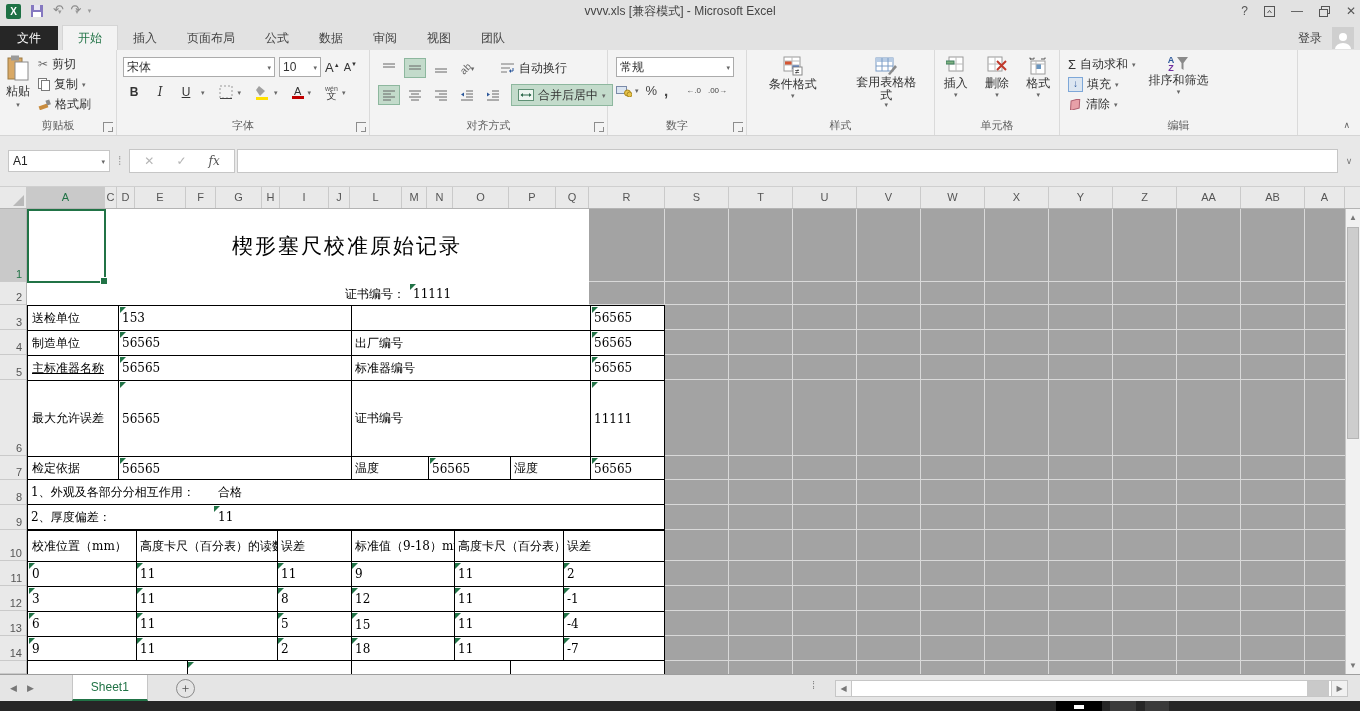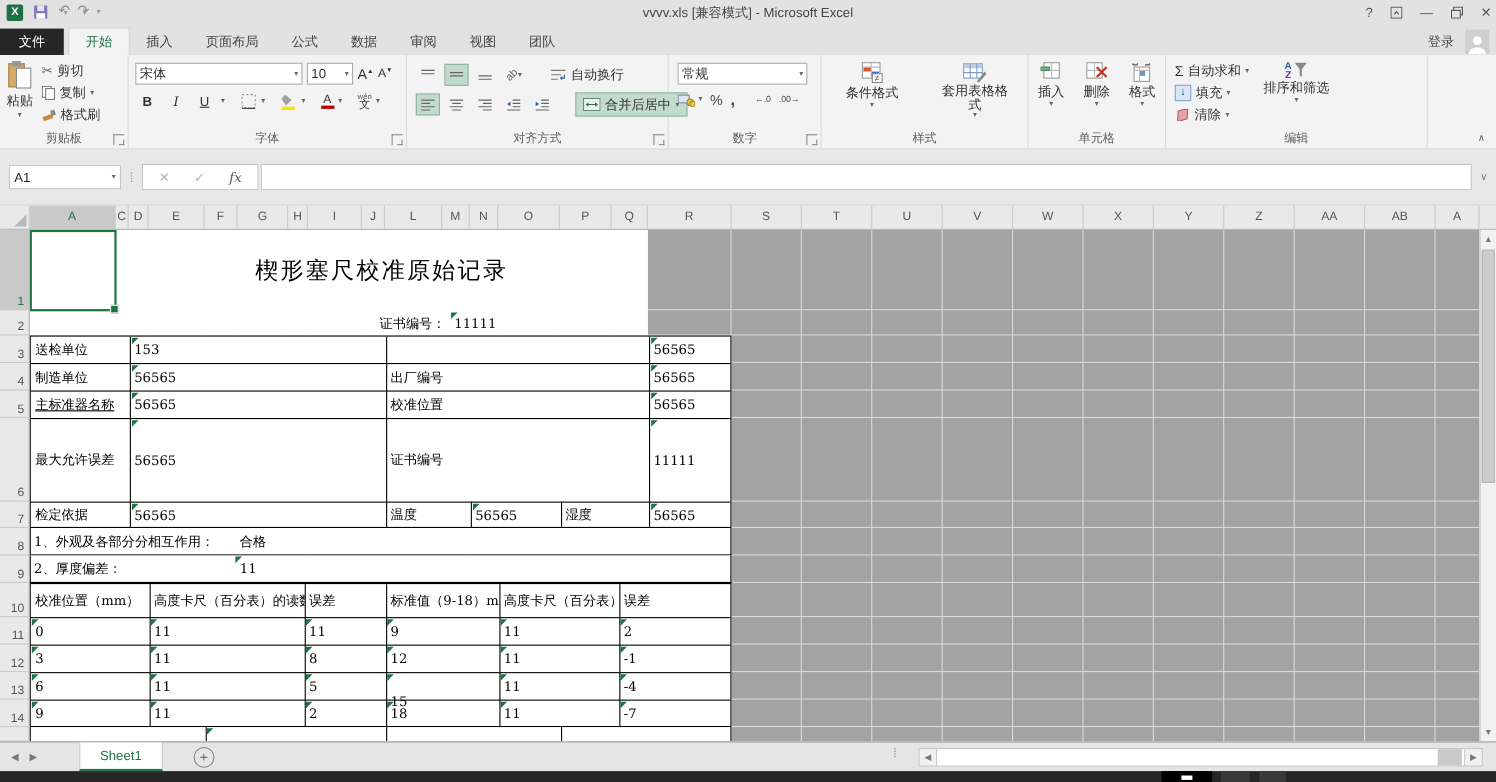--- a/index.html
+++ b/index.html
@@ -314,21 +314,21 @@
                   <path d="M6 2h7M6 5h7M6 8h7M1 11h12" stroke="#666"></path>
                   <path d="M4 3.5 L1 5.5 L4 7.5z" fill="#2b579a"></path>
                 </svg>
               </span>
             <span class="tgl">
                 <svg width="14" height="12">
                   <path d="M6 2h7M6 5h7M6 8h7M1 11h12" stroke="#666"></path>
                   <path d="M1 3.5 L4 5.5 L1 7.5z" fill="#2b579a"></path>
                 </svg>
               </span>
-            <div class="wbtn on" style="margin-left:15px">
+            <div class="wbtn on" style="margin-left:3px">
               <span>
                 <svg width="16" height="12">
                     <rect x="0.5" y="0.5" width="15" height="11" fill="#eef5f0" stroke="#5e8f74"></rect>
                     <path d="M3 6h10" stroke="#2f6b4c"></path>
                     <path d="M5 4 L2.5 6 L5 8z M11 4 L13.5 6 L11 8z" fill="#2f6b4c"></path>
                   </svg>
               </span>
               <span>合并后居中</span>
                 <span class="dd">▾</span>
             </div>
@@ -617,21 +617,21 @@
             <div class="tri" style="left: 564px; top: 1px;"></div>
             <div class="abs" style="left: 1px; top: 25px; width: 88px; height: 24px; display: flex; align-items: center; padding-left: 3px; overflow: hidden; white-space: nowrap;">制造单位</div>
             <div class="abs" style="left: 91px; top: 25px; width: 232px; height: 24px; display: flex; align-items: center; padding-left: 3px; overflow: hidden; white-space: nowrap;">56565</div>
             <div class="tri" style="left: 92px; top: 26px;"></div>
             <div class="abs" style="left: 324px; top: 25px; width: 238px; height: 24px; display: flex; align-items: center; padding-left: 3px; overflow: hidden; white-space: nowrap;">出厂编号</div>
             <div class="abs" style="left: 563px; top: 25px; width: 74px; height: 24px; display: flex; align-items: center; padding-left: 3px; overflow: hidden; white-space: nowrap;">56565</div>
             <div class="tri" style="left: 564px; top: 26px;"></div>
             <div class="abs" style="left: 1px; top: 50px; width: 88px; height: 24px; display: flex; align-items: center; padding-left: 3px; overflow: hidden; white-space: nowrap; text-decoration: underline;">主标准器名称</div>
             <div class="abs" style="left: 91px; top: 50px; width: 232px; height: 24px; display: flex; align-items: center; padding-left: 3px; overflow: hidden; white-space: nowrap;">56565</div>
             <div class="tri" style="left: 92px; top: 51px;"></div>
-            <div class="abs" style="left: 324px; top: 50px; width: 238px; height: 24px; display: flex; align-items: center; padding-left: 3px; overflow: hidden; white-space: nowrap;">校准位置</div>
+            <div class="abs" style="left: 324px; top: 50px; width: 238px; height: 24px; display: flex; align-items: center; padding-left: 3px; overflow: hidden; white-space: nowrap;">标准器编号</div>
             <div class="abs" style="left: 563px; top: 50px; width: 74px; height: 24px; display: flex; align-items: center; padding-left: 3px; overflow: hidden; white-space: nowrap;">56565</div>
             <div class="tri" style="left: 564px; top: 51px;"></div>
             <div class="abs" style="left: 1px; top: 75px; width: 88px; height: 75px; display: flex; align-items: center; padding-left: 3px; overflow: hidden; white-space: nowrap;">最大允许误差</div>
             <div class="abs" style="left: 91px; top: 75px; width: 232px; height: 75px; display: flex; align-items: center; padding-left: 3px; overflow: hidden; white-space: nowrap;">56565</div>
             <div class="tri" style="left: 92px; top: 76px;"></div>
             <div class="abs" style="left: 324px; top: 75px; width: 238px; height: 75px; display: flex; align-items: center; padding-left: 3px; overflow: hidden; white-space: nowrap;">证书编号</div>
             <div class="abs" style="left: 563px; top: 75px; width: 74px; height: 75px; display: flex; align-items: center; padding-left: 3px; overflow: hidden; white-space: nowrap;">11111</div>
             <div class="tri" style="left: 564px; top: 76px;"></div>
             <div class="abs" style="left: 1px; top: 151px; width: 88px; height: 23px; display: flex; align-items: center; padding-left: 3px; overflow: hidden; white-space: nowrap;">检定依据</div>
             <div class="abs" style="left: 91px; top: 151px; width: 232px; height: 23px; display: flex; align-items: center; padding-left: 3px; overflow: hidden; white-space: nowrap;">56565</div>
@@ -691,21 +691,21 @@
             <div class="abs" style="left: 427px; top: 56px; width: 108px; height: 24px; line-height: 24px; padding-left: 3px;">11</div>
             <div class="tri" style="left: 427px; top: 57px;"></div>
             <div class="abs" style="left: 536px; top: 56px; width: 102px; height: 24px; line-height: 24px; padding-left: 3px;">-1</div>
             <div class="tri" style="left: 536px; top: 57px;"></div>
             <div class="abs" style="left: 1px; top: 81px; width: 107px; height: 24px; line-height: 24px; padding-left: 3px;">6</div>
             <div class="tri" style="left: 1px; top: 82px;"></div>
             <div class="abs" style="left: 109px; top: 81px; width: 140px; height: 24px; line-height: 24px; padding-left: 3px;">11</div>
             <div class="tri" style="left: 109px; top: 82px;"></div>
             <div class="abs" style="left: 250px; top: 81px; width: 73px; height: 24px; line-height: 24px; padding-left: 3px;">5</div>
             <div class="tri" style="left: 250px; top: 82px;"></div>
-            <div class="abs" style="left: 324px; top: 95px; width: 102px; height: 24px; line-height: 24px; padding-left: 3px;">15</div>
+            <div class="abs" style="left: 324px; top: 82px; width: 102px; height: 24px; line-height: 24px; padding-left: 3px;">15</div>
             <div class="tri" style="left: 324px; top: 82px;"></div>
             <div class="abs" style="left: 427px; top: 81px; width: 108px; height: 24px; line-height: 24px; padding-left: 3px;">11</div>
             <div class="tri" style="left: 427px; top: 82px;"></div>
             <div class="abs" style="left: 536px; top: 81px; width: 102px; height: 24px; line-height: 24px; padding-left: 3px;">-4</div>
             <div class="tri" style="left: 536px; top: 82px;"></div>
             <div class="abs" style="left: 1px; top: 106px; width: 107px; height: 24px; line-height: 24px; padding-left: 3px;">9</div>
             <div class="tri" style="left: 1px; top: 107px;"></div>
             <div class="abs" style="left: 109px; top: 106px; width: 140px; height: 24px; line-height: 24px; padding-left: 3px;">11</div>
             <div class="tri" style="left: 109px; top: 107px;"></div>
             <div class="abs" style="left: 250px; top: 106px; width: 73px; height: 24px; line-height: 24px; padding-left: 3px;">2</div>

